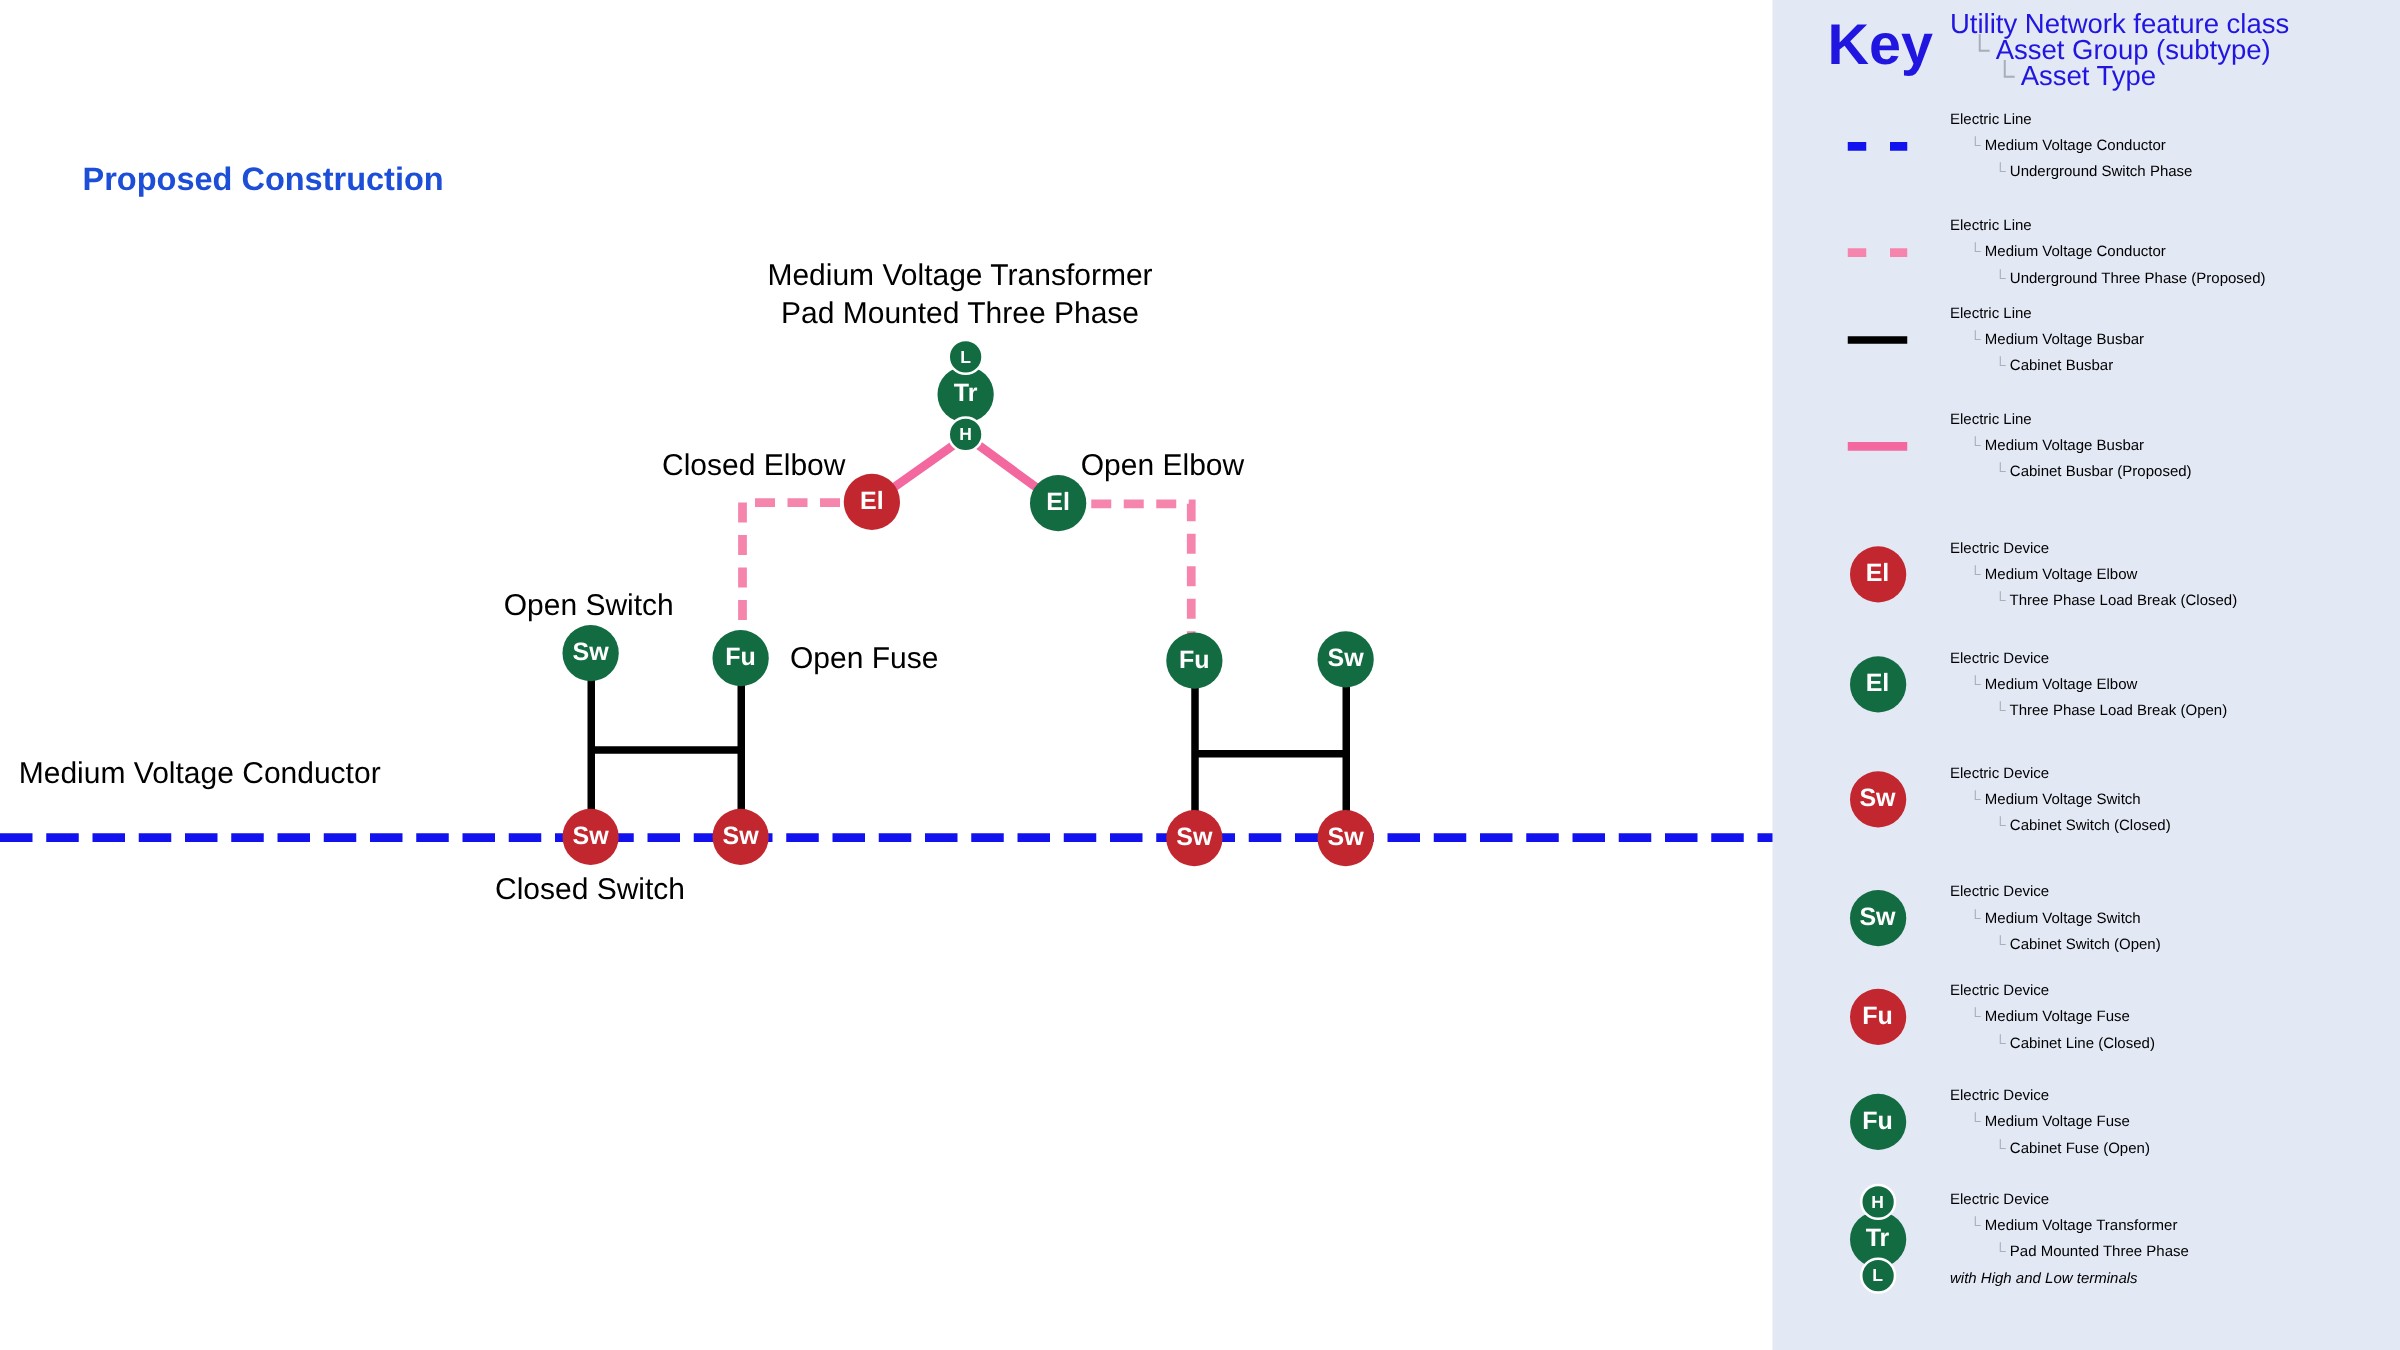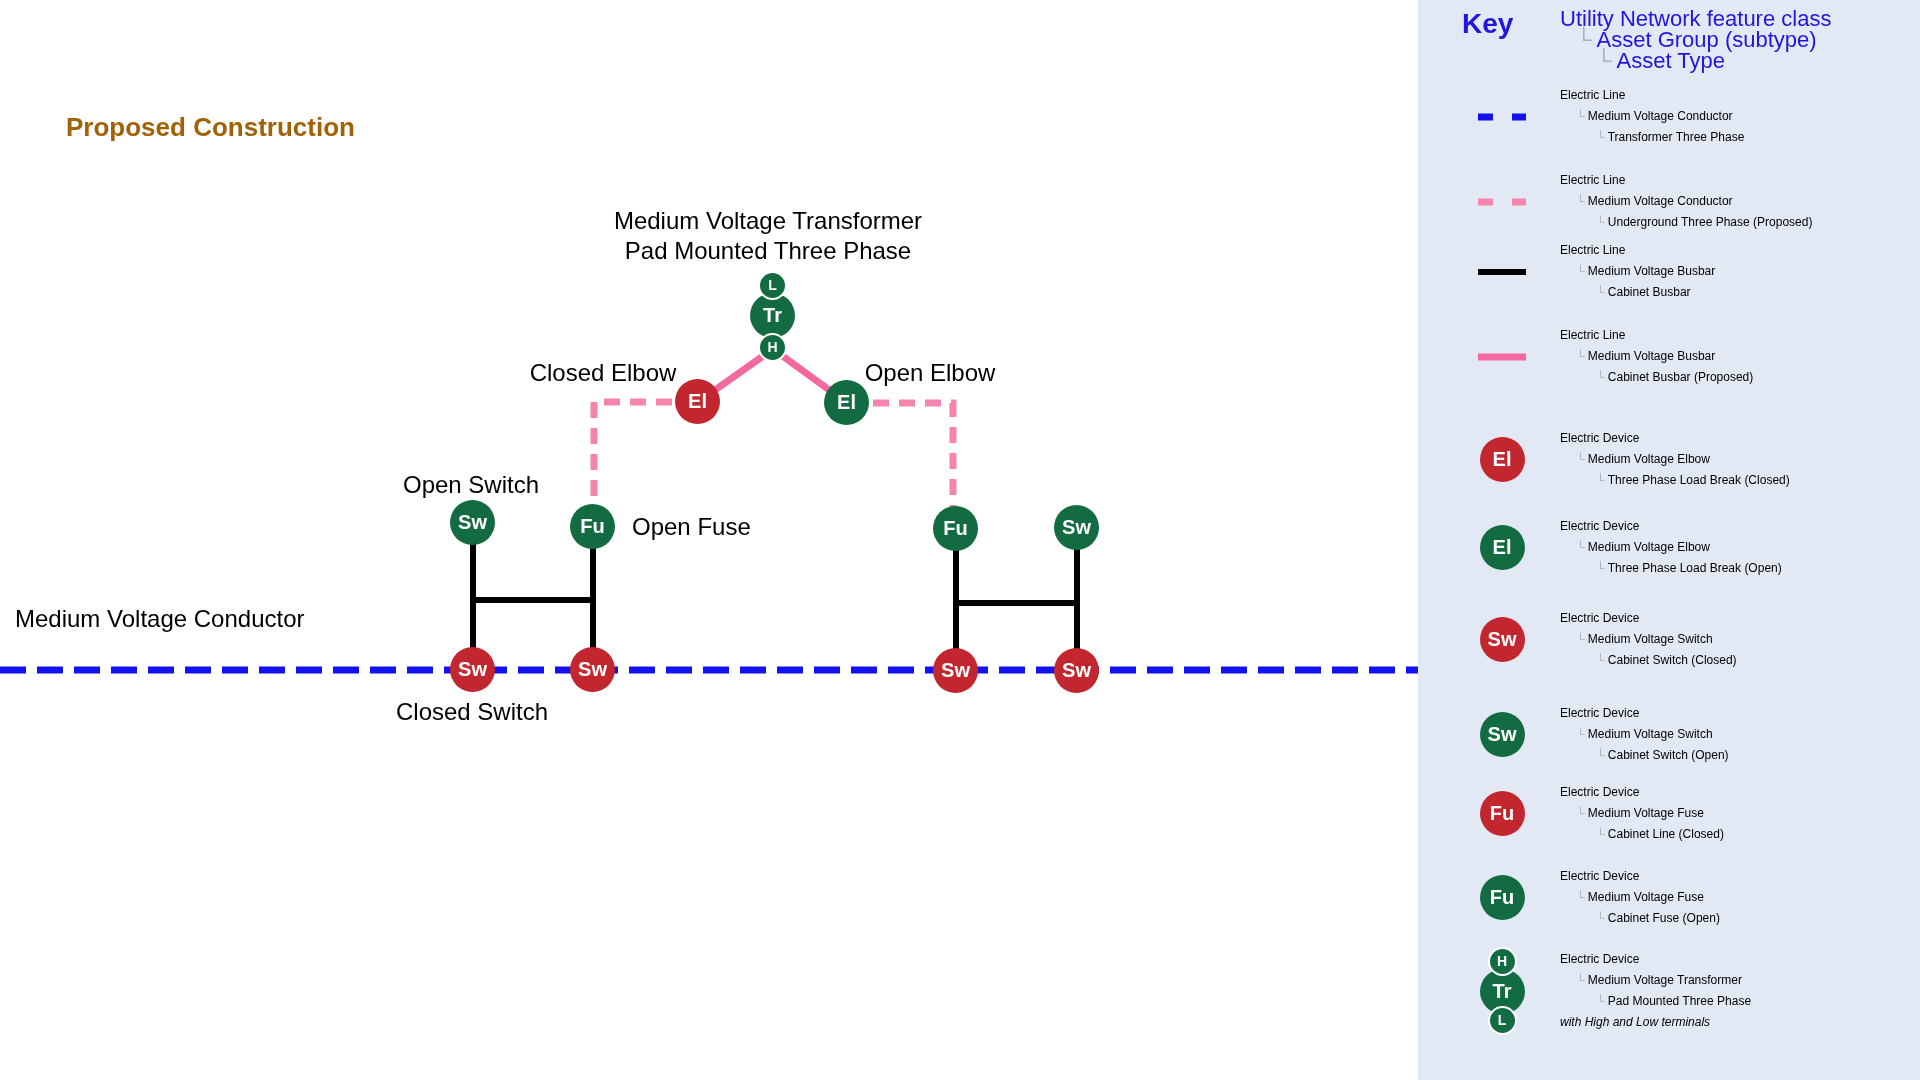--- a/index.html
+++ b/index.html
@@ -1,39 +1,39 @@
 <!DOCTYPE html>
 <html><head>
 <meta charset="utf-8">
 <style>
   html,body{margin:0;padding:0;background:#ffffff;}
   .stage{position:relative;width:1920px;height:1080px;background:#ffffff;overflow:hidden;
          font-family:"Liberation Sans",sans-serif;color:#000;}
   
   .title{position:absolute;left:58px;top:26px;font-size:37px;font-weight:bold;color:#BF3C9F;white-space:nowrap;}
-  .subtitle{position:absolute;left:66px;top:112px;font-size:26px;font-weight:bold;color:#a16207;white-space:nowrap;}
+  .subtitle{position:absolute;left:66px;top:128px;font-size:26px;font-weight:bold;color:#1d4ed8;white-space:nowrap;}
   
   svg.wires{position:absolute;left:0;top:0;z-index:1;}
   .blue-dash{stroke:#1212EE;stroke-width:7;fill:none;stroke-dasharray:26 11;}
   .pink-dash{stroke:#F685AE;stroke-width:7;fill:none;stroke-dasharray:16 10;}
   .pink-solid{stroke:#F2689F;stroke-width:7;fill:none;}
   .busbar{stroke:#000000;stroke-width:6;fill:none;}
   
   .node{display:inline-block;border-radius:50%;color:#fff;font-weight:bold;text-align:center;}
   .big{width:45px;height:45px;line-height:45px;font-size:20px;}
   .small{width:29px;height:29px;line-height:24px;font-size:14px;border:2.5px solid #fff;box-sizing:border-box;}
   .red{background:#C2262E;}
   .green{background:#136B42;}
   .abs{position:absolute;z-index:3;}
   
   .dlabel{position:absolute;font-size:24px;line-height:30px;color:#000;white-space:nowrap;z-index:2;}
   .ctr{transform:translateX(-50%);text-align:center;}
   
   .panel{position:absolute;left:1418px;top:0;width:502px;height:1080px;background:#E3E8F5;z-index:0;}
-  .key-heading{position:absolute;left:1462px;top:8px;font-size:28px;font-weight:bold;color:#2016DF;z-index:2;}
+  .key-heading{position:absolute;left:1462px;top:8px;font-size:46px;font-weight:bold;color:#2016DF;z-index:2;}
   .khead{position:absolute;left:1560px;top:8px;font-size:22px;line-height:21px;color:#2016DF;white-space:nowrap;z-index:2;}
   .kentry{position:absolute;left:1452px;display:flex;align-items:center;z-index:2;}
   .ksym{width:100px;flex:none;display:flex;align-items:center;justify-content:center;}
   .ktext{margin-left:8px;font-size:12px;line-height:21px;color:#000;white-space:nowrap;}
   .ind1{padding-left:16px;}
   .ind2{padding-left:36px;}
   .tee::before{content:"└ ";color:#A9AEBB;}
   .khead .tee::before{color:#A9AEBB;}
   .note{font-style:italic;}
   .trsym{position:relative;width:45px;height:84px;}
@@ -97,21 +97,21 @@
 
   <div class="kentry" style="top:85px;">
     <div class="ksym">
       <svg width="48" height="8">
           <line x1="0" y1="4" x2="48" y2="4" stroke="#1212EE" stroke-width="7" stroke-dasharray="15 19"></line>
         </svg>
     </div>
     <div class="ktext">
       <div>Electric Line</div>
       <div class="ind1"><span class="tee"></span><span>Medium Voltage Conductor</span></div>
-      <div class="ind2"><span class="tee"></span><span>Transformer Three Phase</span></div>
+      <div class="ind2"><span class="tee"></span><span>Underground Switch Phase</span></div>
     </div>
   </div>
 
   <div class="kentry" style="top:170px;">
     <div class="ksym">
       <svg width="48" height="8">
           <line x1="0" y1="4" x2="48" y2="4" stroke="#F685AE" stroke-width="7" stroke-dasharray="15 19"></line>
         </svg>
     </div>
     <div class="ktext">

